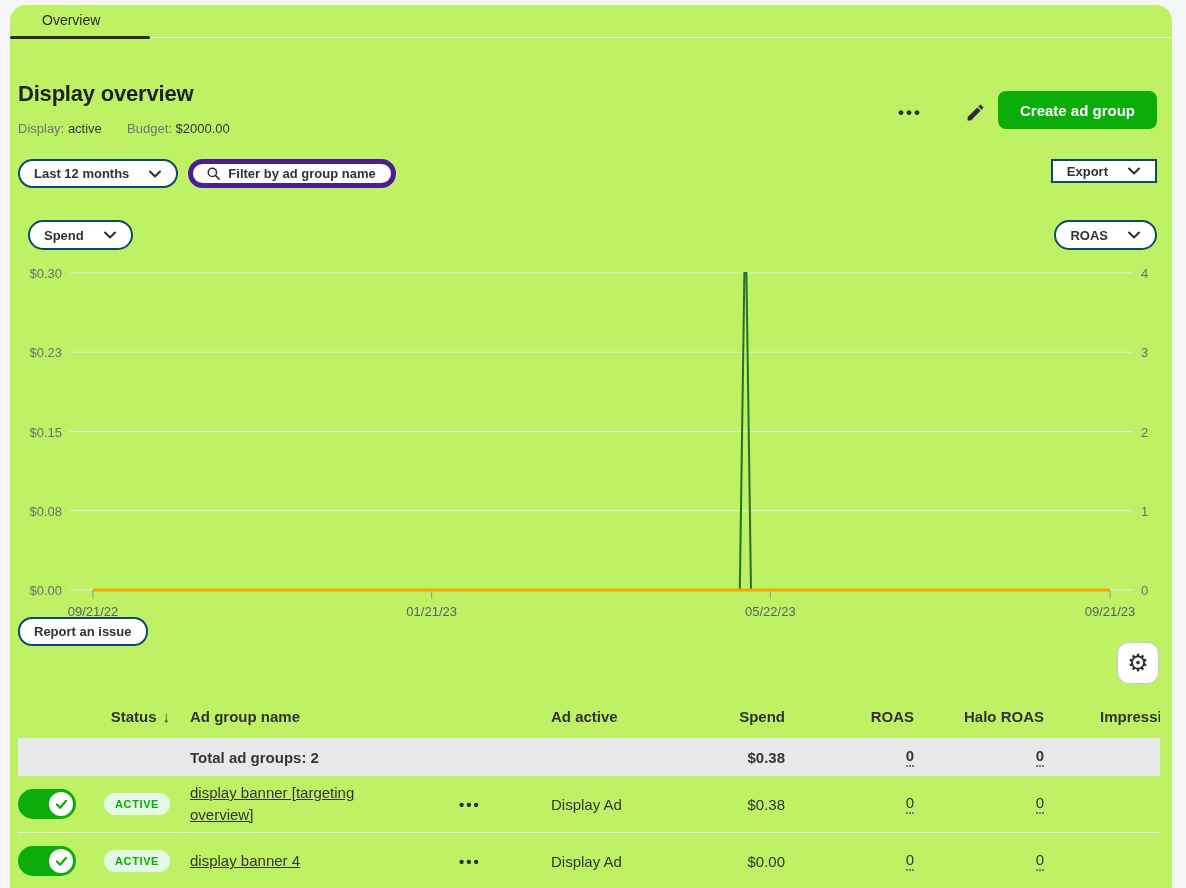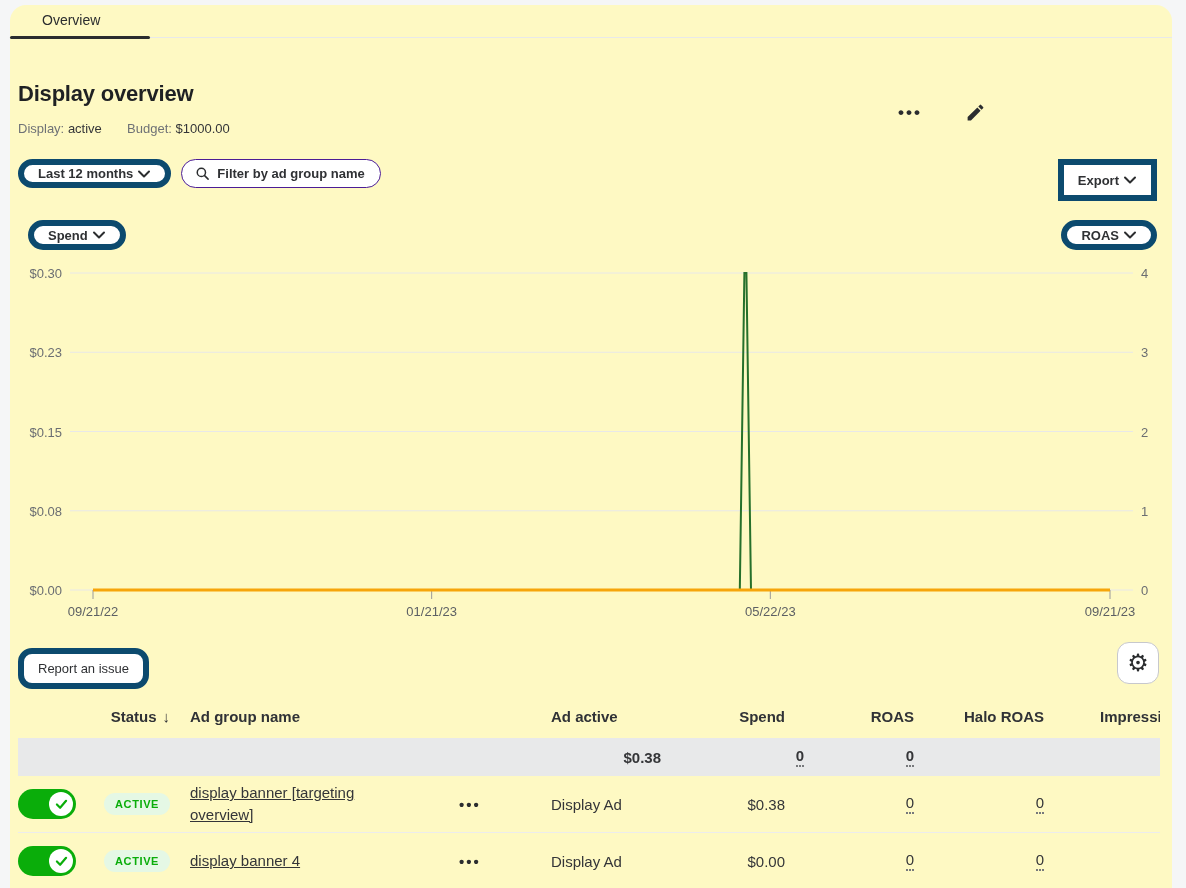--- a/index.html
+++ b/index.html
@@ -1,19 +1,19 @@
 <!DOCTYPE html>
 <html><head>
 <meta charset="utf-8">
 <style>
   * { margin:0; padding:0; box-sizing:border-box; }
   html,body { width:1186px; height:888px; overflow:hidden;
     font-family:"Liberation Sans", sans-serif; background:#f5f6f7; color:#343538; }
   .card { position:absolute; left:10px; top:5px; width:1162px; bottom:0;
-    background:#fef9c3; border-radius:16px 16px 0 0; }
+    background:#bef264; border-radius:16px 16px 0 0; }
 
   
   .tabbar { position:absolute; left:0; top:0; width:100%; height:33px;
     border-bottom:1px solid #e8e9ea; }
   .tab { position:absolute; left:32px; top:0; height:33px; line-height:30px;
     font-size:14px; font-weight:500; color:#2b2d2f; cursor:pointer; }
   .tab-underline { position:absolute; left:0; top:31px; width:140px; height:3px;
     background:#2b2d2f; border-radius:2px; }
 
   
@@ -26,39 +26,39 @@
   .dots-btn { position:absolute; right:240px; top:92px; width:44px; height:32px;
     border:none; background:none; font-size:17px; letter-spacing:2px; color:#2b2d2f;
     cursor:pointer; font-weight:700; }
   .pencil-btn { position:absolute; right:182px; top:94px; width:30px; height:30px;
     border:none; background:none; cursor:pointer; }
   .create-btn { position:absolute; right:15px; top:86px; height:38px; padding:0 22px;
     background:#0aad0a; color:#fff; border:none; border-radius:8px;
     font-size:15px; font-weight:700; cursor:pointer; font-family:inherit; }
 
   
-  .pill { display:inline-flex; align-items:center; gap:4px; height:29px;
-    border:6px solid #0c4a6e; border-radius:15px; background:#fff; padding:0 14px;
+  .pill { display:inline-flex; align-items:center; gap:19px; height:29px;
+    border:2px solid #0c4a6e; border-radius:15px; background:#fff; padding:0 14px;
     font-size:13px; font-weight:600; color:#2f3134; cursor:pointer; font-family:inherit; }
   .filter-row { position:absolute; left:8px; top:154px; display:flex; gap:10px; }
   .filter-input-wrap { display:inline-flex; align-items:center; gap:7px; height:29px;
-    border:1px solid #4c1d95; border-radius:15px; padding:0 13px; background:#fff; }
+    border:5px solid #4c1d95; border-radius:15px; padding:0 13px; background:#fff; }
   .filter-input-wrap input { border:none; outline:none; font-size:13px; font-weight:600;
     width:150px; color:#2f3134; font-family:inherit; background:transparent; }
   .filter-input-wrap input::placeholder { color:#2f3134; opacity:1; }
-  .export-btn { position:absolute; right:15px; top:154px; height:42px; border-radius:0; }
+  .export-btn { position:absolute; right:15px; top:154px; height:24px; border-radius:0; }
 
   
   .metric-left  { position:absolute; left:18px;  top:215px; height:30px; }
   .metric-right { position:absolute; right:15px; top:215px; height:30px; }
   .chart-wrap { position:absolute; left:8px; top:258px; width:1142px; height:360px; }
 
   
-  .report-btn { position:absolute; left:8px; top:643px; height:41px; border-radius:14px;
-    font-weight:400; }
+  .report-btn { position:absolute; left:8px; top:612px; height:29px; border-radius:14px;
+    font-weight:700; }
   .gear-btn { position:absolute; right:13px; top:637px; width:42px; height:42px;
     border:1px solid #c7c8cd; border-radius:12px; background:#fff; cursor:pointer;
     font-size:24px; line-height:40px; text-align:center; color:#2b2d2f; }
 
   
   .table { position:absolute; left:8px; top:690px; width:1142px; overflow:hidden; }
   .trow { display:grid; grid-template-columns:76px 76px 250px 100px 160px 124px 110px 130px 150px;
     width:1176px; align-items:center; }
   .thead { height:43px; font-weight:700; font-size:15px; color:#303236; }
   .total { height:38px; background:#e8e9ea; font-weight:700; font-size:15px; }
@@ -95,31 +95,32 @@
     <div class="tab-underline"></div>
   </div>
 
   <div class="title">Display overview</div>
 
   <div class="meta">
     <span>Display:</span>
     <b>active</b>
     <span class="gap"></span>
     <span>Budget:</span>
-    <b>$1000.00</b>
+    <b>$2000.00</b>
   </div>
 
   <button class="dots-btn">•••</button>
 
   <button class="pencil-btn">
     <svg width="21" height="21" viewBox="0 0 24 24">
       <path fill="#2b2d2f" d="M3 17.2V21h3.8L17.8 9.9l-3.7-3.7L3 17.2zM20.7 7a1 1 0 0 0 0-1.4l-2.3-2.3a1 1 0 0 0-1.4 0l-1.8 1.8 3.7 3.7L20.7 7z"></path>
     </svg>
   </button>
 
+  <button class="create-btn">Create ad group</button>
 
   <div class="filter-row">
     <button class="pill">
       <span>Last 12 months</span>
       <svg width="14" height="12" viewBox="0 0 14 12">
         <polyline points="2,3.5 7,8.5 12,3.5" fill="none" stroke="#2b2d2f" stroke-width="2" stroke-linecap="round" stroke-linejoin="round"></polyline>
       </svg>
     </button>
     <div class="filter-input-wrap">
       <svg width="15" height="15" viewBox="0 0 20 20">
@@ -197,20 +198,21 @@
       <div class="c-format">Ad active</div>
       <div class="c-spend">Spend</div>
       <div class="c-roas">ROAS</div>
       <div class="c-halo">Halo ROAS</div>
       <div class="c-impr">Impressions</div>
     </div>
 
     <div class="trow total">
       <div></div>
         <div></div>
+      <div class="c-name">Total ad groups: 2</div>
       <div></div>
         <div></div>
       <div class="c-spend">$0.38</div>
       <div class="c-roas"><span class="dotted">0</span></div>
       <div class="c-halo"><span class="dotted">0</span></div>
       <div class="c-impr"></div>
     </div>
 
     <div class="trow drow">
       <div>

